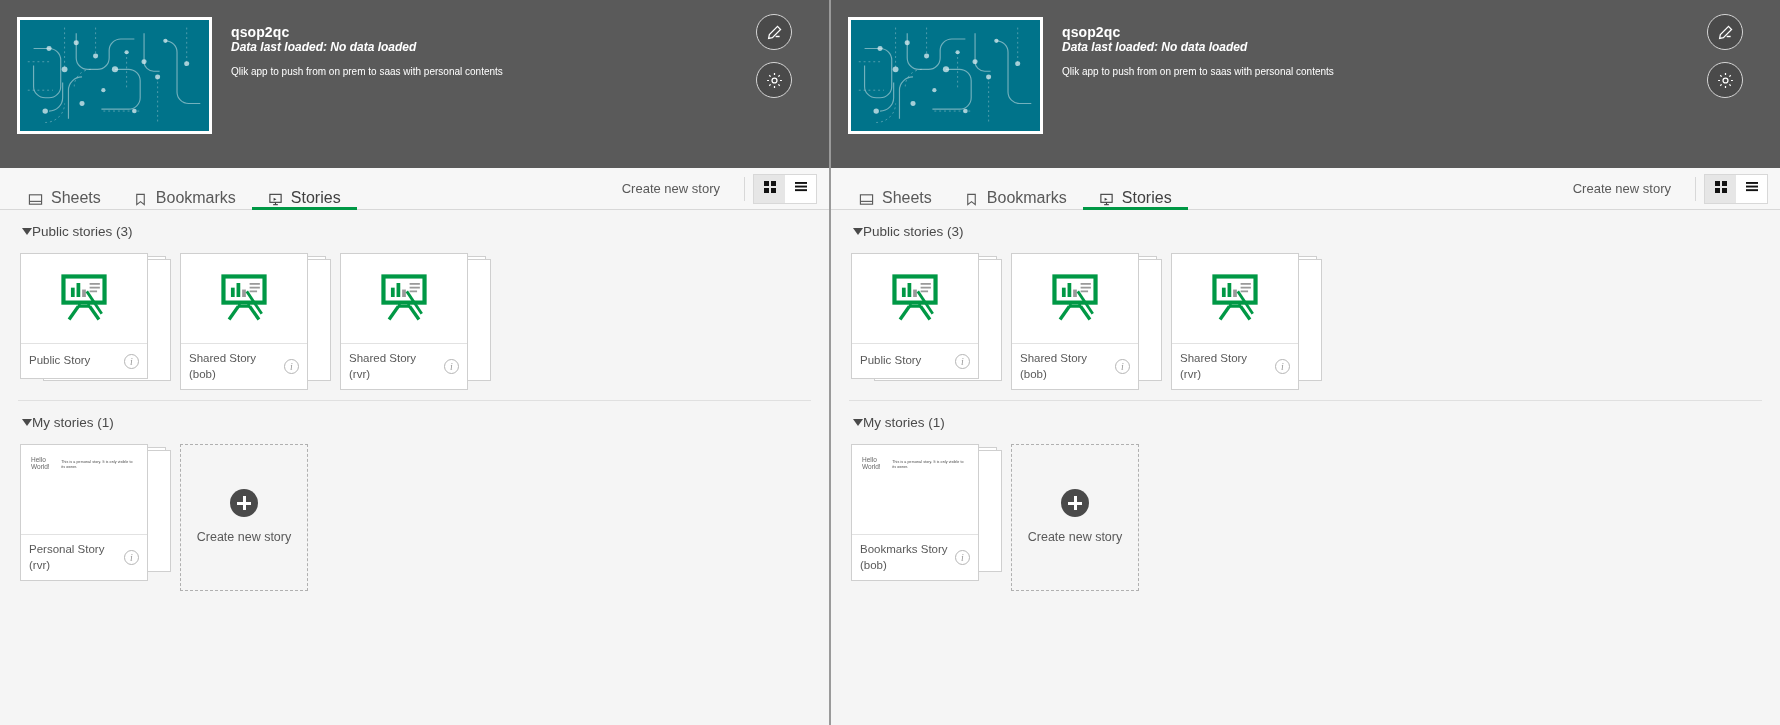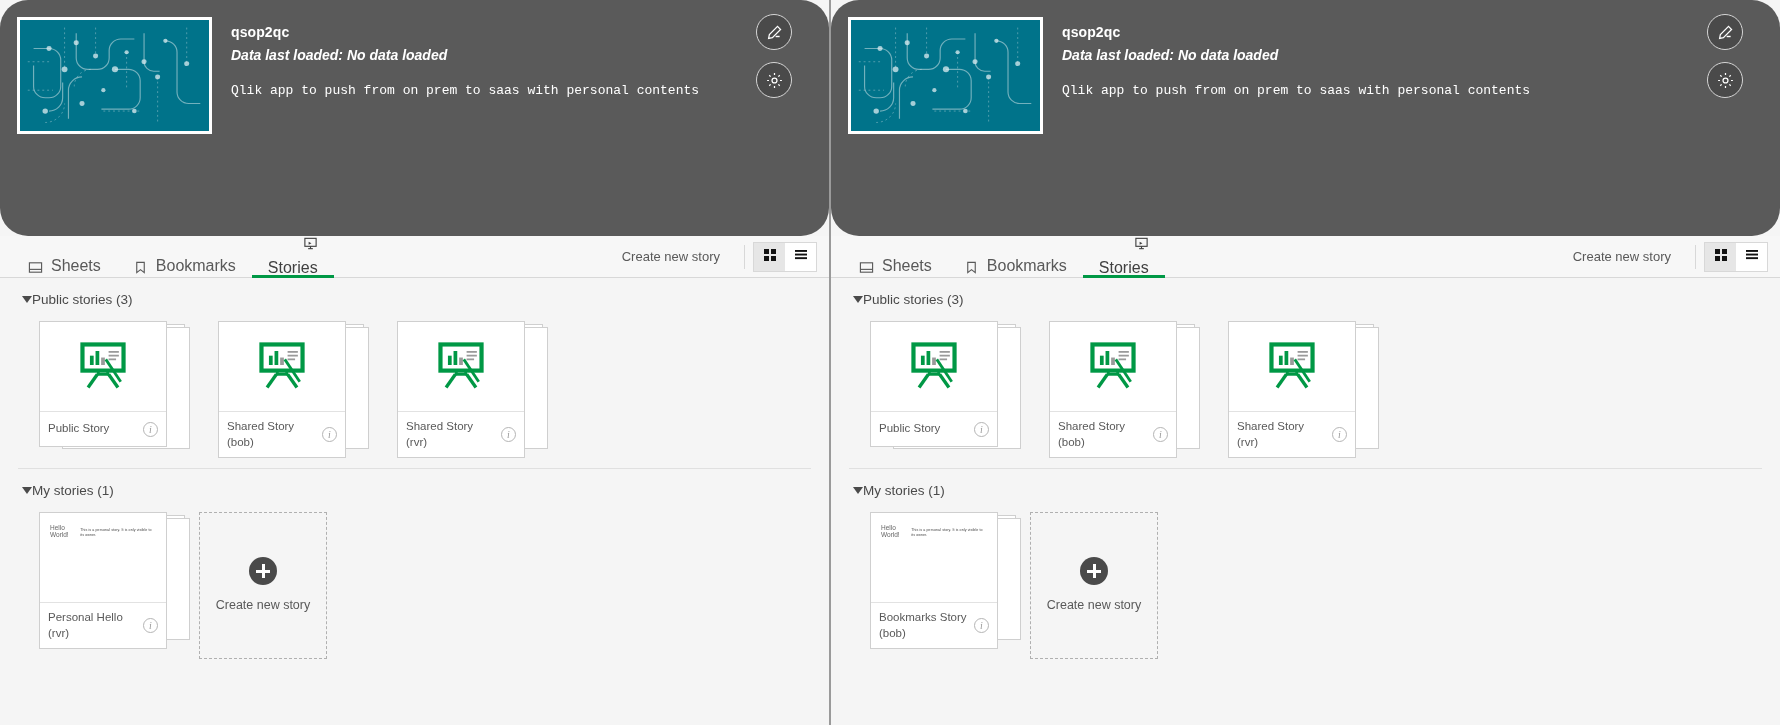--- a/index.html
+++ b/index.html
@@ -10,46 +10,44 @@
     overflow: hidden;
   }
   .app { display: flex; width: 1780px; height: 725px; }
   .panel { position: relative; height: 725px; background: #f5f5f5; overflow: hidden; }
   .panel.left  { width: 831px; border-right: 2px solid #9a9a9a; }
   .panel.right { width: 949px; }
 
   
   .app-header {
     background: #5a5a5a;
-    height: 236px;
+    height: 168px;
     position: relative;
     padding: 17px 0 0 17px;
     display: flex;
-    border-radius: 28px;
   }
   .app-thumb {
     width: 195px; height: 117px;
     border: 3px solid #ffffff;
     background: #00738a;
     flex: 0 0 auto;
     position: relative;
     overflow: hidden;
   }
   .app-thumb svg { display: block; width: 100%; height: 100%; }
   .app-meta { margin-left: 19px; padding-top: 7px; }
   .app-title {
     color: #ffffff; font-size: 14px; font-weight: bold;
     letter-spacing: .1px;
   }
   .app-subtitle {
-    color: #ffffff; font-size: 14px; font-style: italic; font-weight: bold;
-    margin-top: 7px;
+    color: #ffffff; font-size: 12px; font-style: italic; font-weight: bold;
   }
   .app-desc {
-    color: #ffffff; font-size: 13px; margin-top: 20px; font-family: Liberation Mono, monospace;
+    color: #ffffff; font-size: 10px; margin-top: 12px;
   }
   .header-actions {
     position: absolute; top: 14px; right: 0;
     width: 110px;
     display: flex; flex-direction: column; align-items: center;
     gap: 12px;
   }
   .round-btn {
     width: 36px; height: 36px; border-radius: 50%;
     border: 1.6px solid #d6d6d6;
@@ -69,21 +67,21 @@
   }
   .tabs { display: flex; align-items: stretch; padding-left: 12px; }
   .tab {
     display: flex; align-items: flex-end; gap: 8px;
     padding: 0 16px;
     font-size: 16px; color: #595959;
     cursor: pointer;
     border-bottom: 3px solid transparent;
     margin-bottom: -1px;
   }
-  .tab.active { border-bottom-color: #009845; color: #404040; flex-direction: column; }
+  .tab.active { border-bottom-color: #009845; color: #404040; }
   .tab svg { display: block; }
   .tabbar-right {
     margin-left: auto; display: flex; align-items: center;
     padding-right: 12px; gap: 0;
   }
   .create-link {
     font-size: 13px; color: #595959; cursor: pointer;
     padding: 0 16px;
   }
   .view-sep { width: 1px; height: 24px; background: #d8d8d8; margin: 0 8px; }
@@ -105,21 +103,21 @@
   }
   .caret {
     width: 0; height: 0;
     border-left: 5.5px solid transparent;
     border-right: 5.5px solid transparent;
     border-top: 7px solid #4a4a4a;
   }
   .section-divider { height: 1px; background: #e0e0e0; margin: 0 2px; }
   .cards { display: flex; gap: 20px; padding: 6px 4px 10px 4px; }
 
-  .card-stack { position: relative; width: 140px; margin-left: 19px; }
+  .card-stack { position: relative; width: 140px; }
   .card-stack .sheet {
     position: absolute; top: 3px; right: -6px;
     width: 128px; height: 122px;
     border: 1px solid #cfcfcf; background: #ffffff;
   }
   .card-stack .sheet.s2 { top: 6px; right: -11px; }
   .card {
     position: relative;
     width: 128px;
     border: 1px solid #cfcfcf;
@@ -384,21 +382,21 @@
         <div class="cards">
           <div class="card-stack">
             <div class="sheet"></div>
             <div class="sheet s2"></div>
             <div class="card">
               <div class="card-thumb text-thumb">
                 <div class="thumb-line1">Hello World!</div>
                 <div class="thumb-line2">This is a personal story. It is only visible to its owner.</div>
               </div>
               <div class="card-foot">
-                <span class="card-name">Personal Hello (rvr)</span>
+                <span class="card-name">Personal Story (rvr)</span>
                 <span class="info-icon">i</span>
               </div>
             </div>
           </div>
           <div class="create-tile">
             <div class="plus-circle"></div>
             <div class="create-tile-label">Create new story</div>
           </div>
         </div>
       </div>

